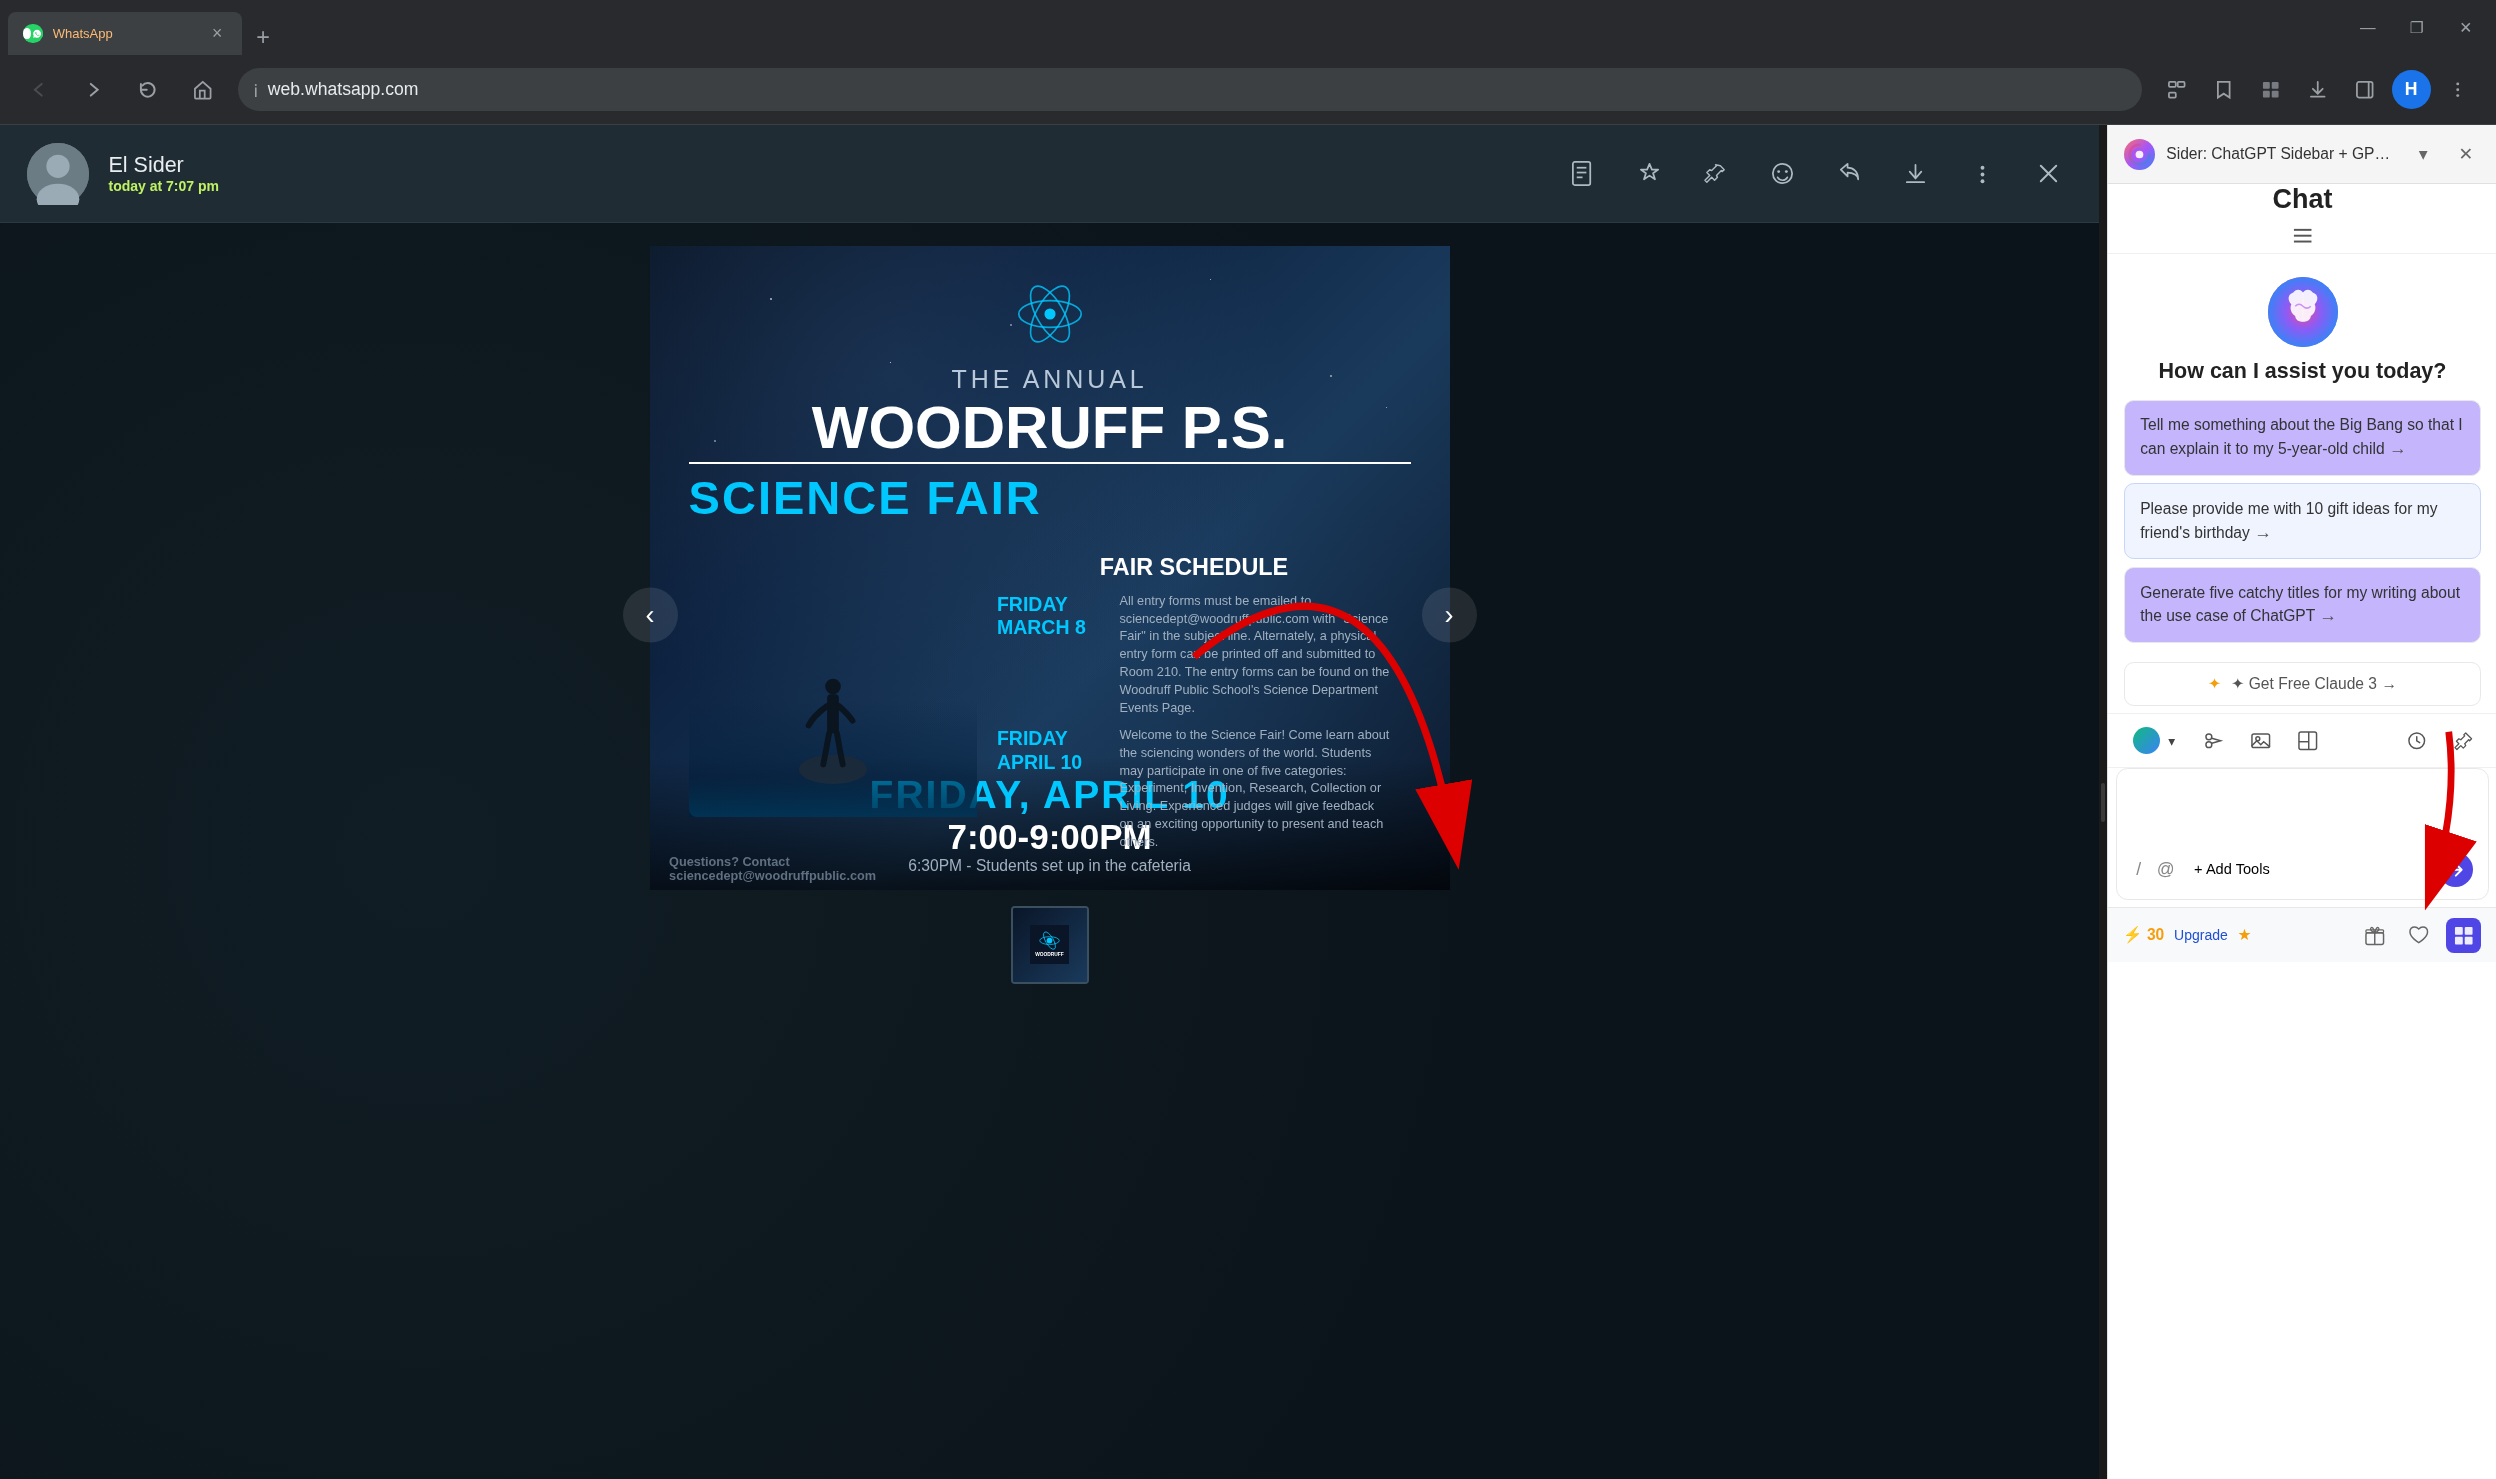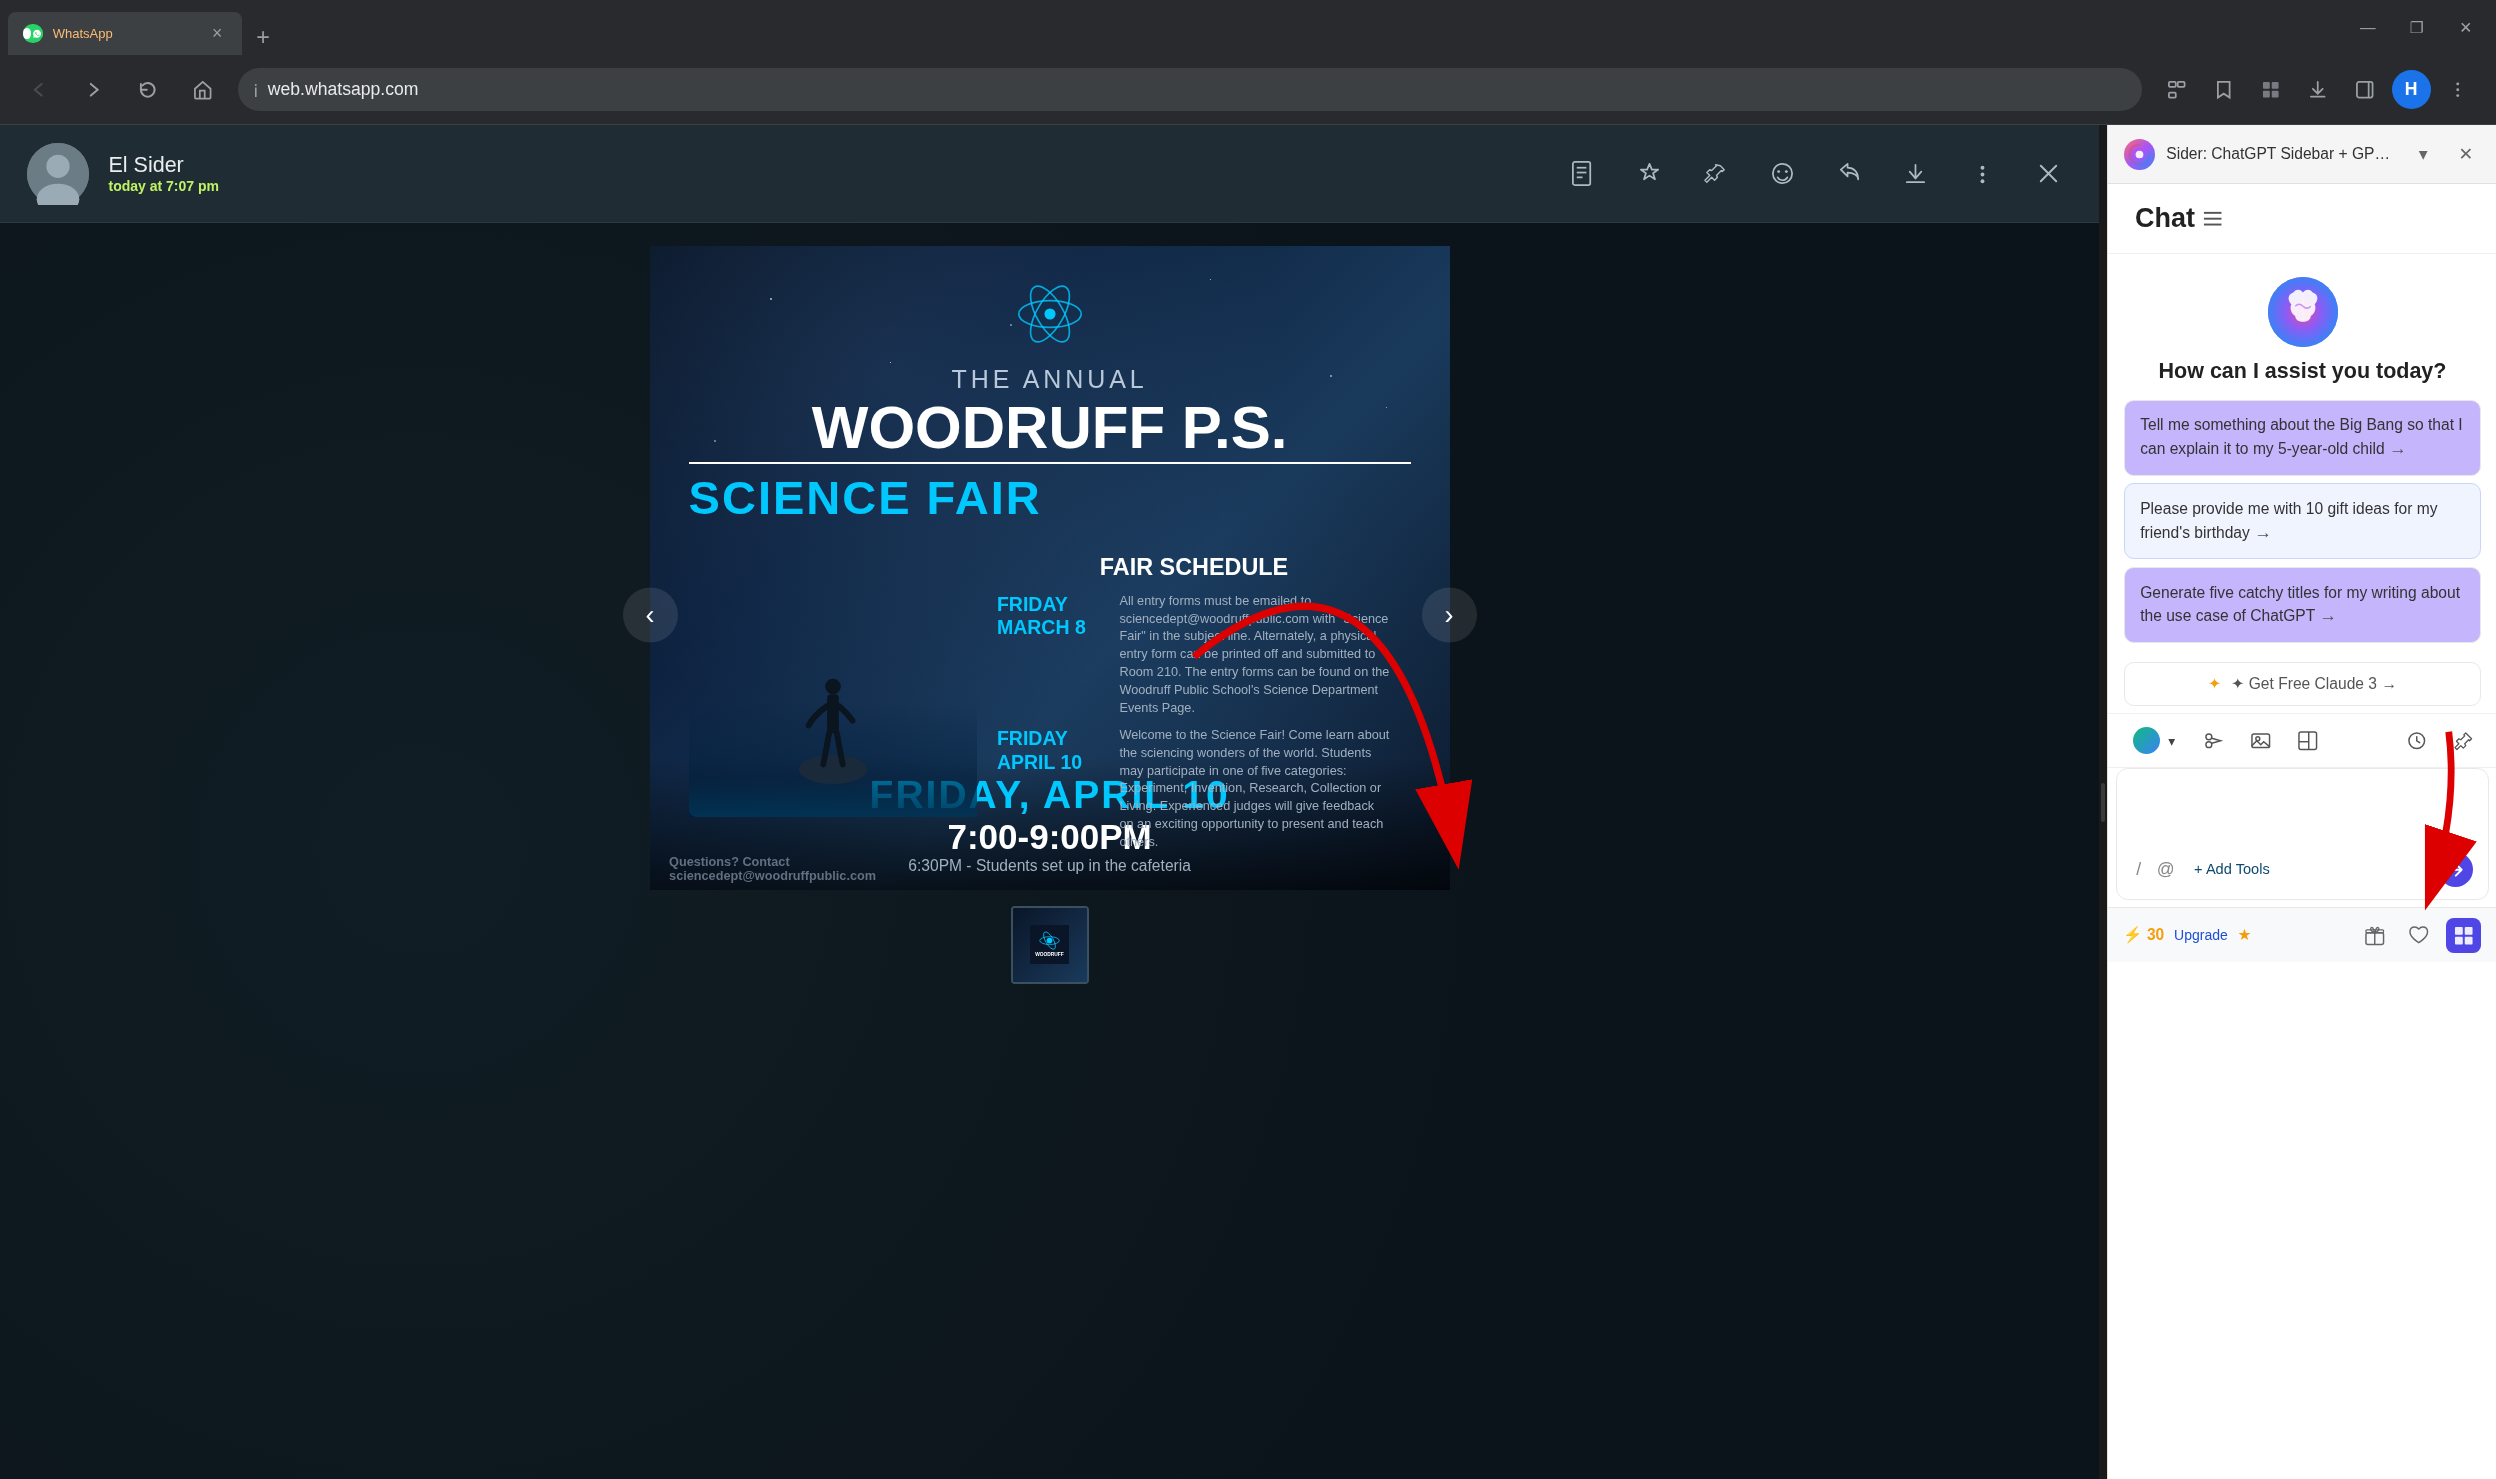--- a/index.html
+++ b/index.html
@@ -91,21 +91,21 @@
     
     .sider-panel { width: 390px; background: white; display: flex; flex-direction: column; border-left: 1px solid #e0e0e0; min-width: 371px; }
     
     .sider-header { height: 59px; background: #f5f5f5; display: flex; align-items: center; padding: 0 15.6px; gap: 11.7px; border-bottom: 1px solid #e0e0e0; }
     .sider-logo { width: 31px; height: 31px; border-radius: 50%; background: linear-gradient(135deg, #ff6b6b, #a855f7, #3b82f6); display: flex; align-items: center; justify-content: center; flex-shrink: 0; }
     .sider-title { flex: 1; font-size: 15.6px; color: #333; font-weight: 500; overflow: hidden; white-space: nowrap; text-overflow: ellipsis; }
     .sider-header-btn { width: 31px; height: 31px; display: flex; align-items: center; justify-content: center; color: #666; cursor: pointer; border-radius: 3.9px; font-size: 17.6px; }
     
     
     .chat-panel { flex: 1; display: flex; flex-direction: column; }
-    .chat-panel-header { height: 70px; display: flex; align-items: center; padding: 0 27px; border-bottom: 1px solid #f0f0f0; }
+    .chat-panel-header { height: 70px; display: flex; align-items: center; justify-content: space-between; padding: 0 27px; border-bottom: 1px solid #f0f0f0; flex-direction: column; }
     .chat-panel-title { font-size: 27px; font-weight: 600; color: #222; }
     .chat-panel-menu { width: 35px; height: 35px; display: flex; align-items: center; justify-content: center; cursor: pointer; color: #555; border-radius: 3.9px; font-size: 19.5px; }
     
     
     .ai-logo-area { display: flex; flex-direction: column; align-items: center; padding: 23.4px 19.5px 15.6px; }
     .ai-logo { width: 70px; height: 70px; border-radius: 50%; background: linear-gradient(135deg, #ec4899 0%, #8b5cf6 50%, #3b82f6 100%); display: flex; align-items: center; justify-content: center; margin-bottom: 11.7px; }
     .ai-greeting { font-size: 21.5px; font-weight: 600; color: #222; text-align: center; }
     
     
     .suggestions { padding: 0 15.6px 11.7px; display: flex; flex-direction: column; gap: 7.8px; }
@@ -121,21 +121,21 @@
     
     .chat-toolbar { height: 55px; display: flex; align-items: center; padding: 0 15.6px; gap: 11.7px; border-top: 1px solid #f0f0f0; border-bottom: 1px solid #f0f0f0; }
     .toolbar-btn { width: 35px; height: 35px; display: flex; align-items: center; justify-content: center; cursor: pointer; border-radius: 5.9px; color: #555; font-size: 19.5px; }
     .toolbar-model-selector { display: flex; align-items: center; gap: 3.9px; padding: 5.9px 9.8px; border-radius: 5.9px; cursor: pointer; }
     
     
     .chat-input-area { padding: 11.7px 15.6px; border: 1px solid #e8e8e8; margin: 0 7.8px 7.8px; border-radius: 11.7px; }
     .chat-input { width: 100%; min-height: 59px; border: none; outline: none; font-size: 16.6px; color: #333; resize: none; font-family: inherit; background: transparent; }
     .chat-input-toolbar { display: flex; align-items: center; padding-top: 7.8px; gap: 7.8px; }
     .input-tool-btn { color: #888; font-size: 17.6px; cursor: pointer; padding: 3.9px; border-radius: 3.9px; }
-    .add-tools-btn { color: #0c4a6e; font-size: 14.6px; cursor: pointer; padding: 3.9px 7.8px; border-radius: 3.9px; }
+    .add-tools-btn { color: #000000; font-size: 14.6px; cursor: pointer; padding: 3.9px 7.8px; border-radius: 3.9px; }
     .send-btn { width: 35px; height: 35px; background: #4f46e5; border-radius: 50%; display: flex; align-items: center; justify-content: center; cursor: pointer; color: white; font-size: 17.6px; }
     
     
     .sider-bottom { height: 55px; background: #f8f9fa; border-top: 1px solid #e8e8e8; display: flex; align-items: center; padding: 0 15.6px; gap: 9.8px; }
     .credits-badge { display: flex; align-items: center; gap: 3.9px; color: #f59e0b; font-size: 15.6px; font-weight: 600; }
     .upgrade-btn { color: #1d4ed8; font-size: 14px; font-weight: 500; cursor: pointer; }
     .bottom-action-btn { width: 35px; height: 35px; display: flex; align-items: center; justify-content: center; cursor: pointer; color: #666; font-size: 19.5px; border-radius: 3.9px; }
     .bottom-action-btn.active { background: #4f46e5; color: white; border-radius: 7.8px; }
     
     

